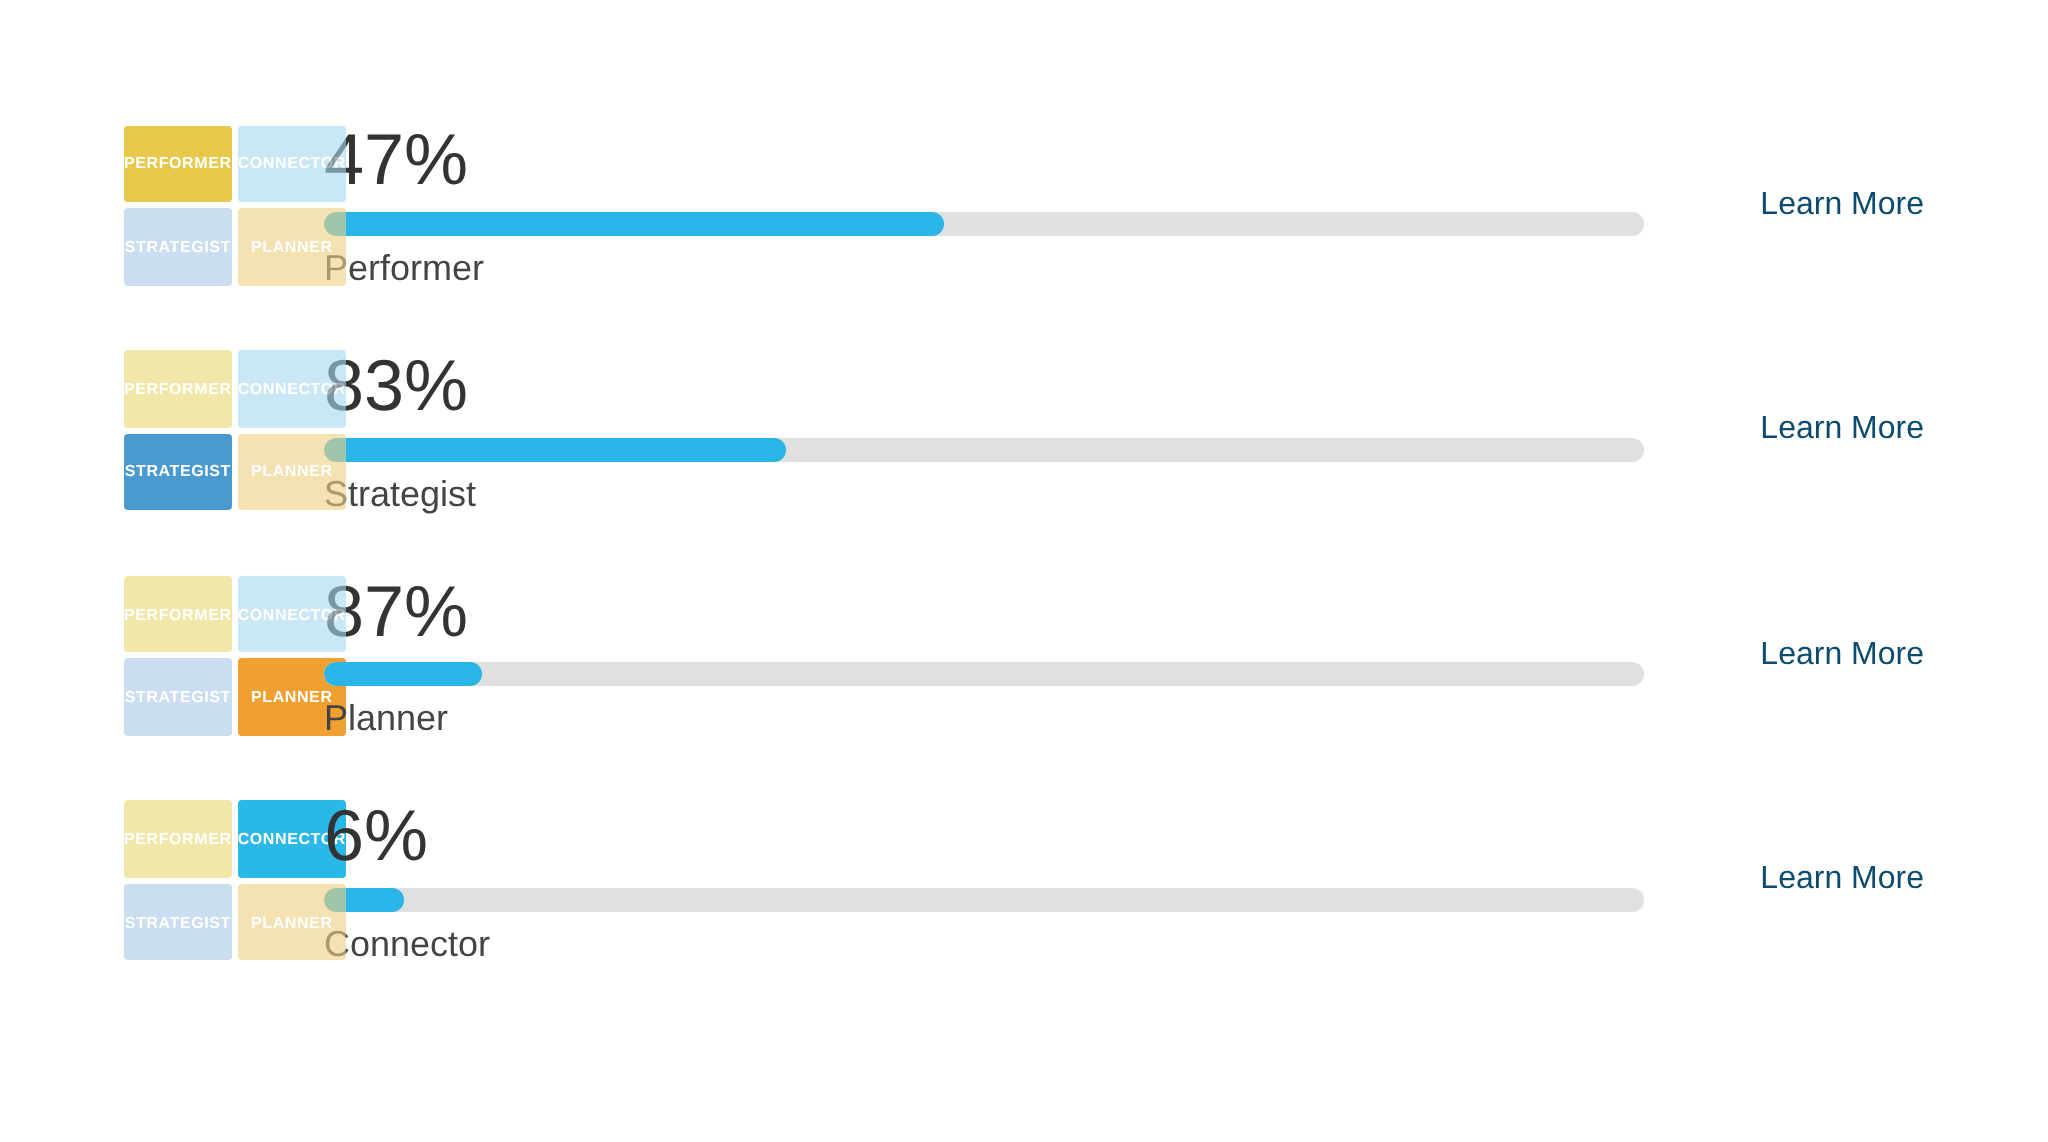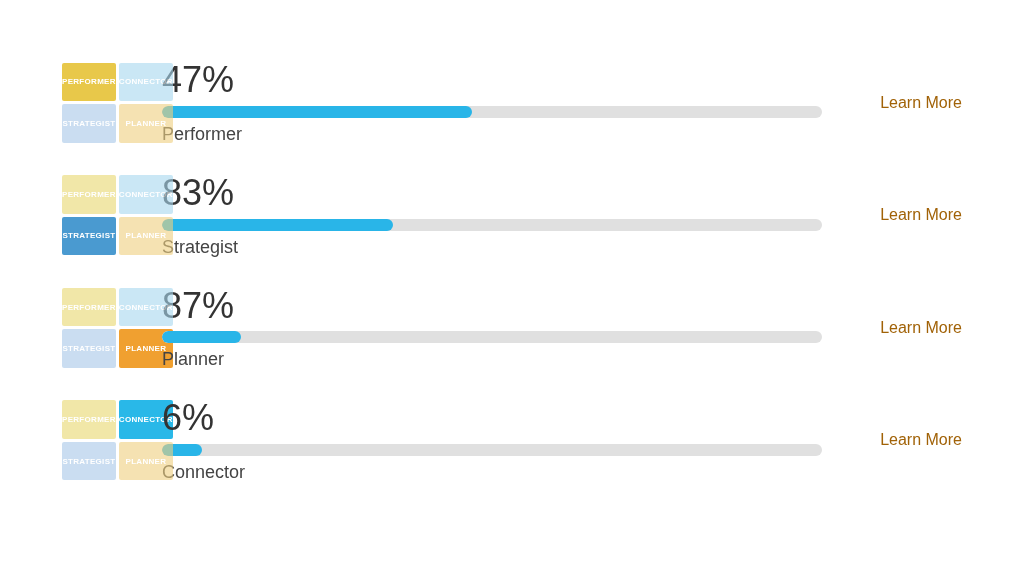--- a/index.html
+++ b/index.html
@@ -93,21 +93,21 @@
       border-radius: 6px;
       transition: width 0.3s;
     }
     .label {
       font-size: 18px;
       font-weight: 400;
       color: #444;
     }
     .learn-more {
       font-size: 16px;
-      color: #a16207;
+      color: #0c4a6e;
       cursor: pointer;
       white-space: nowrap;
       flex-shrink: 0;
       width: 120px;
       text-align: right;
     }
   </style>
 </head>
 <body>
 

